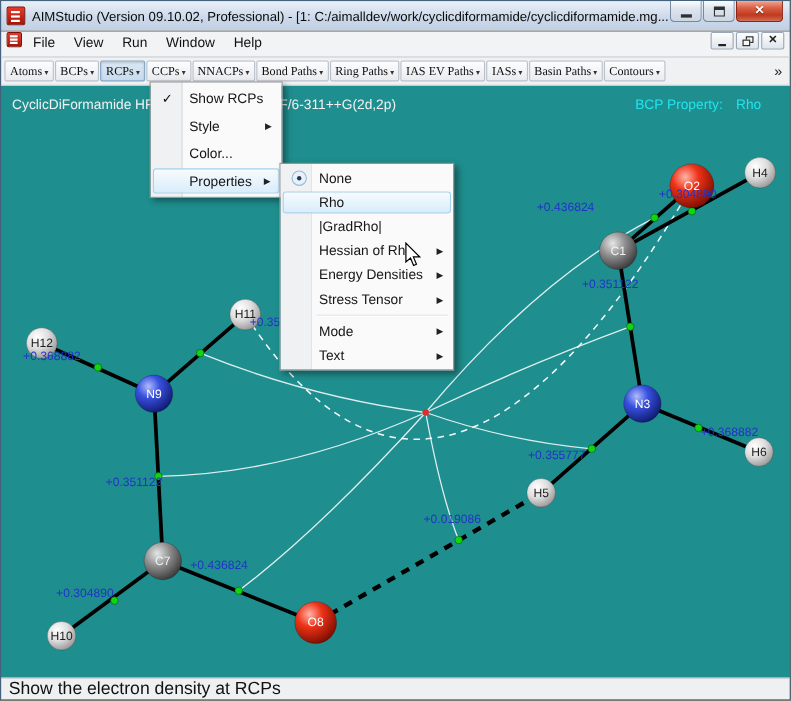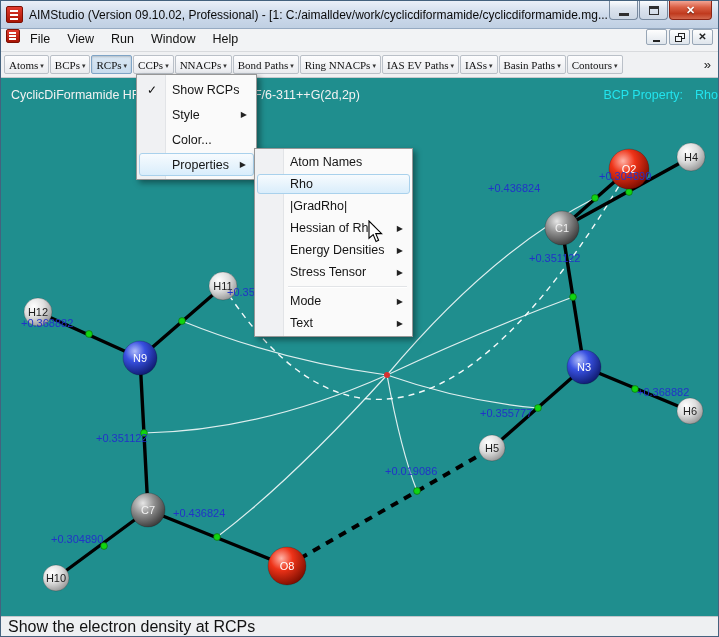--- a/index.html
+++ b/index.html
@@ -58,21 +58,21 @@
   #mol-svg text{font-family:"Liberation Sans",sans-serif;}
   #mol-svg .bond{stroke:#000;stroke-width:3.4;stroke-linecap:round;}
   #mol-svg .hbond{stroke:#000;stroke-width:4;stroke-dasharray:8 7;stroke-linecap:butt;}
   #mol-svg .hbond-weak{stroke:#fff;stroke-width:1.4;stroke-dasharray:6 5;fill:none;opacity:.95;}
   #mol-svg .ringpath{stroke:#fff;stroke-width:1.2;fill:none;opacity:.85;}
   #mol-svg .bcp{stroke:#0b5e0b;stroke-width:.6;}
   #mol-svg .atom{stroke:rgba(0,0,0,.4);stroke-width:.5;}
   #mol-svg .atom-label{font-size:11px;}
   #mol-svg .prop-label{font-size:11px;}
   .caption-left{position:absolute;left:10px;top:87px;z-index:20;font-size:12.5px;color:#f2f2f2;white-space:nowrap;}
-  .caption-right{position:absolute;right:0;top:87px;z-index:20;font-size:12.5px;color:#22e4ee;white-space:nowrap;}
+  .caption-right{position:absolute;right:26px;top:87px;z-index:20;font-size:12.5px;color:#22e4ee;white-space:nowrap;}
   .caption-right .crv{margin-left:12px;}
   
   .menu{position:absolute;z-index:300;padding:2px;border:1px solid #979797;box-shadow:3px 3px 6px rgba(0,0,0,.4);
         background:linear-gradient(to right,#f0f1f3 0,#f0f1f3 28px,#e2e4e7 28px,#e2e4e7 29px,#fafafa 29px);}
   #rcps-menu{left:135px;top:73px;width:121px;box-sizing:border-box;}
   #props-menu{left:253px;top:147px;width:159px;box-sizing:border-box;}
   .menu-row{position:relative;height:25px;display:flex;align-items:center;padding-left:33px;
             font-size:12.5px;color:#151515;white-space:nowrap;box-sizing:border-box;}
   .menu.compact .menu-row{height:22px;}
   .menu-row.hl{background:linear-gradient(#f7fbfe,#d9edfb);border:1px solid #a9d1ec;border-radius:3px;
@@ -156,21 +156,21 @@
         </span>
         <span class="tb-btn">
           <span>NNACPs</span>
           <span class="dd-arrow">▾</span>
         </span>
         <span class="tb-btn">
           <span>Bond Paths</span>
           <span class="dd-arrow">▾</span>
         </span>
         <span class="tb-btn">
-          <span>Ring NNACPs</span>
+          <span>Ring Paths</span>
           <span class="dd-arrow">▾</span>
         </span>
         <span class="tb-btn">
           <span>IAS EV Paths</span>
           <span class="dd-arrow">▾</span>
         </span>
         <span class="tb-btn">
           <span>IASs</span>
           <span class="dd-arrow">▾</span>
         </span>
@@ -300,21 +300,22 @@
       <div class="menu-row">
         <span>Color...</span>
       </div>
       <div class="menu-row hl">
         <span>Properties</span>
         <span class="sub-arrow">▶</span>
       </div>
     </div>
   <div class="menu compact" id="props-menu">
       <div class="menu-row">
-        <span>Atom Names</span>
+        <span class="radio"></span>
+        <span>None</span>
       </div>
       <div class="menu-row hl">
         <span>Rho</span>
       </div>
       <div class="menu-row">
         <span>|GradRho|</span>
       </div>
       <div class="menu-row">
         <span>Hessian of Rho</span>
         <span class="sub-arrow">▶</span>

